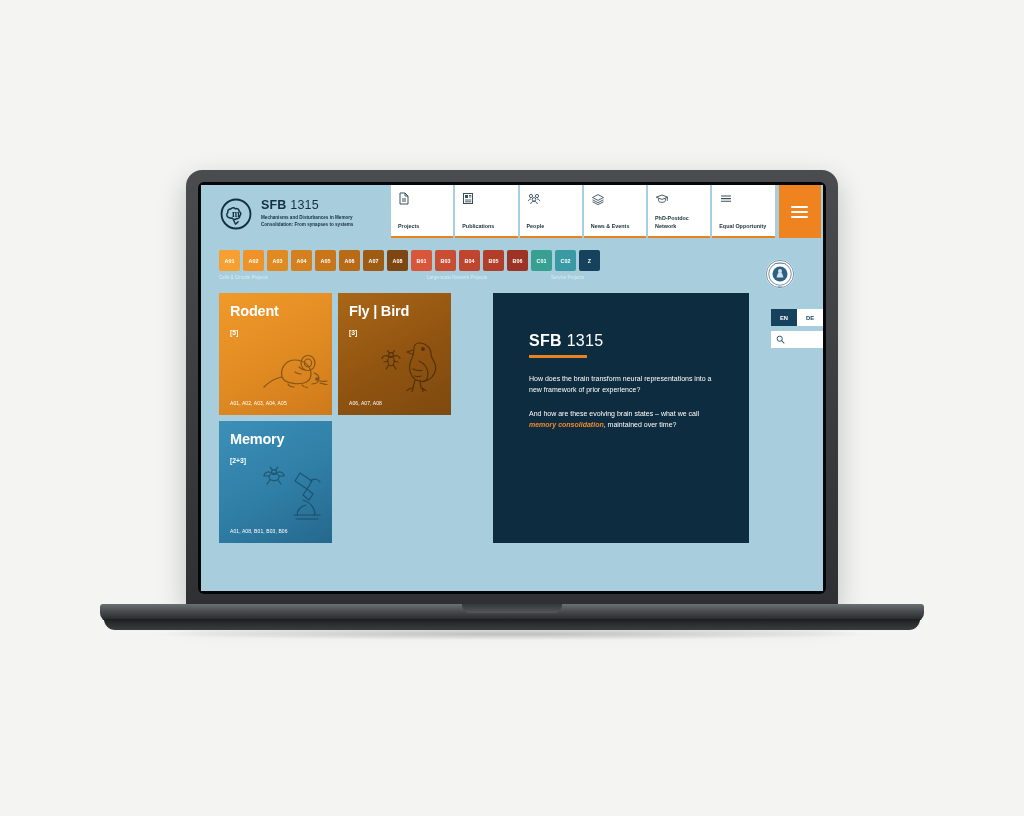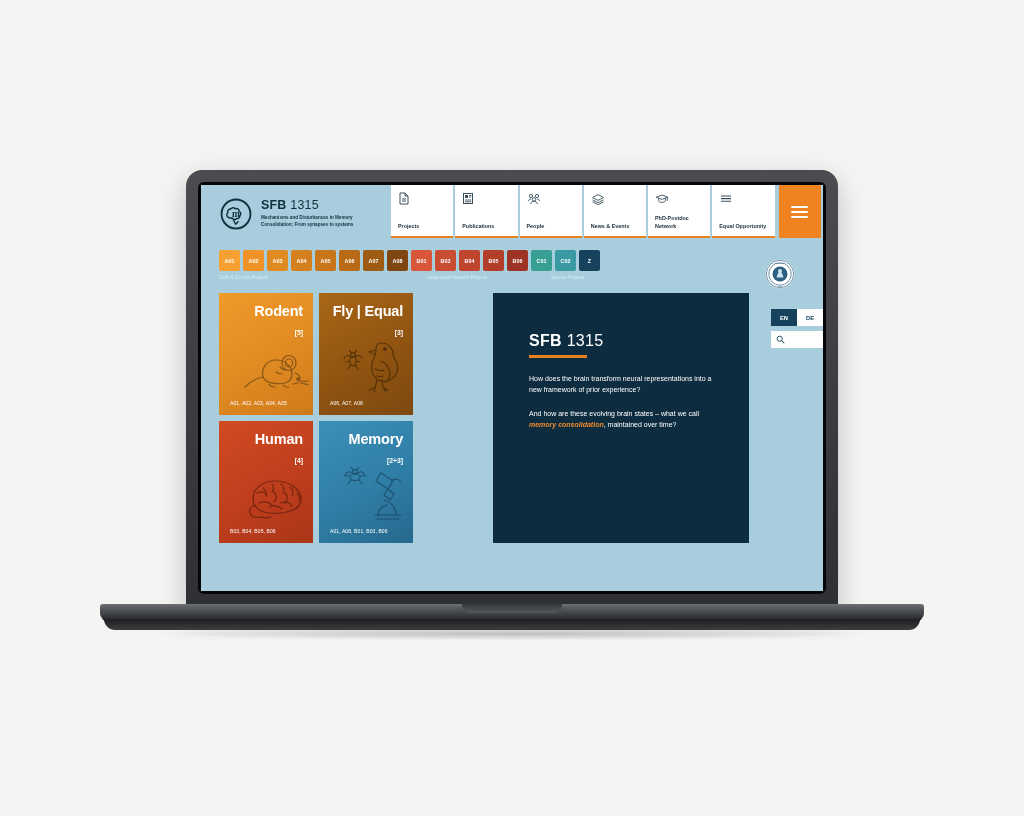--- a/index.html
+++ b/index.html
@@ -118,22 +118,22 @@
   .lang-btn.idle { background: #fff; color: #17425e; }
   #search-box { margin: 5px 0 0 6px; width: 52px; height: 17px; background: #fff;
     display: flex; align-items: center; padding-left: 5px; cursor: text; }
   #search-box svg { width: 9px; height: 9px; }
 
   
   #main { position: absolute; left: 18px; top: 108px; right: 58px; display: flex; gap: 24px; }
   #card-grid { display: grid; grid-template-columns: 58px 58px; grid-auto-rows: 1px; gap: 0; }
   #card-grid { display: flex; flex-wrap: wrap; gap: 6px; width: 250px; }
   .card {
-    width: 94px; height: 122px; position: relative;
-    padding: 11px 10px 0 11px; cursor: pointer; overflow: hidden; text-align: right;
+    width: 113px; height: 122px; position: relative;
+    padding: 11px 10px 0 11px; cursor: pointer; overflow: hidden;
   }
   .card-title { font-size: 14.5px; font-weight: 700; color: #fff; line-height: 1; letter-spacing: -.2px; }
   .card-count { font-size: 6.8px; font-weight: 700; color: #fff; margin-top: 10px; }
   .card-projects { position: absolute; left: 11px; bottom: 9px; font-size: 5px; color: #fff; letter-spacing: .1px; }
   .card-art { position: absolute; right: 4px; bottom: 20px; opacity: .62; pointer-events: none; }
   #card-rodent  { background: linear-gradient(150deg,#f09a2b 0%,#e08a22 55%,#cf7a1b 100%); }
   #card-flybird { background: linear-gradient(150deg,#a96617 0%,#8e5210 60%,#7d4a10 100%); }
   #card-human   { background: linear-gradient(150deg,#d14b22 0%,#bf3e1d 55%,#a93618 100%); }
   #card-theory  { background: linear-gradient(150deg,#3c90b8 0%,#2f7ea6 55%,#26688d 100%); }
 
@@ -323,56 +323,41 @@
                     <path d="M30 41c1 2 3 3 6 3"></path>
                     <path d="M44 42c1.5 2 3.5 2.5 5.5 2.5"></path>
                     <path d="M62 38c3 .5 5 .5 7 0M62 40c3 1 5 1.5 7 1.5"></path>
                     <path d="M41 24c2 2 4 3 6 3M37 29c2 1.5 4 2 6 2"></path>
                   </g>
                 </svg>
                 <div class="card-projects">A01, A02, A03, A04, A05</div>
               </div>
 
               <div class="card" id="card-flybird">
-                <div class="card-title">Fly | Equal</div>
+                <div class="card-title">Fly | Bird</div>
                 <div class="card-count">[3]</div>
                 <svg class="card-art" width="68" height="62" viewBox="0 0 68 62">
                   <g fill="none" stroke="#241705" stroke-width="1.2" stroke-linecap="round" stroke-linejoin="round" opacity=".85">
                     <path d="M40 10c7 0 12 5 12 11c0 4 3 6 4 10c2 6-1 13-7 16c-6 3-13 1-16-4c-3-5-3-12 0-18c2-4 2-7 2-9c0-4 2-6 5-6z"></path>
                     <circle cx="44" cy="16" r="1.3" fill="#241705"></circle>
                     <path d="M34 17l-6 2l6 2.5"></path>
                     <path d="M40 28c5 2 9 7 9 13c0 4-2 7-5 8"></path>
                     <path d="M36 43c2 1 4 1 6 0M34 36c3 1.5 6 2 9 1.5"></path>
                     <path d="M36 47l-2 8M41 47l1 8"></path>
                     <path d="M32 55l-4 2.5M34 55l-1 3.5M43 55l4 2.5M43 55l1 3.5"></path>
                     <ellipse cx="12" cy="28" rx="3.2" ry="5"></ellipse>
                     <circle cx="12" cy="22" r="2.4"></circle>
                     <path d="M12 24.5c-5-3-8-2-9 1M12 24.5c5-3 8-2 9 1"></path>
                     <path d="M9.6 32l-2.5 4M14.4 32l2.5 4M9 28l-4 1M15 28l4 1"></path>
                     <path d="M10.6 20.2l-2-2.6M13.4 20.2l2-2.6"></path>
                   </g>
                 </svg>
                 <div class="card-projects">A06, A07, A08</div>
               </div>
 
-              <div class="card" id="card-human">
-                <div class="card-title">Human</div>
-                <div class="card-count">[4]</div>
-                <svg class="card-art" width="70" height="50" viewBox="0 0 70 50">
-                  <g fill="none" stroke="#3b1206" stroke-width="1.2" stroke-linecap="round" stroke-linejoin="round" opacity=".85">
-                    <path d="M14 26c0-10 9-18 22-18c14 0 24 7 26 16c1 5-2 10-6 12c-6 3-16 5-26 4c-9-1-16-6-16-14z"></path>
-                    <path d="M18 20c4-2 8-1 10 2M24 15c3 2 4 5 3 8M33 11c2 3 2 6 0 8M42 11c3 2 4 6 2 9M51 14c3 2 4 6 2 9M58 20c2 2 3 5 2 8"></path>
-                    <path d="M20 30c5-2 10-1 13 2M30 34c5-2 10-1 13 2M42 30c5-2 9 0 11 3"></path>
-                    <path d="M16 32c-4 2-6 5-5 8c1 4 6 5 11 4"></path>
-                    <path d="M22 44c3 1 7 1 10 0"></path>
-                    <path d="M35 19c3 3 3 7 0 10M46 20c3 3 3 7 0 10"></path>
-                  </g>
-                </svg>
-                <div class="card-projects">B03, B04, B05, B06</div>
-              </div>
 
               <div class="card" id="card-theory">
                 <div class="card-title">Memory</div>
                 <div class="card-count">[2+3]</div>
                 <svg class="card-art" width="72" height="62" viewBox="0 0 72 62">
                   <g fill="none" stroke="#0d2b3c" stroke-width="1.2" stroke-linecap="round" stroke-linejoin="round" opacity=".8">
                     <path d="M44 12l12 8l-5 8l-12-8z"></path>
                     <path d="M51 28l6 5l-4 6l-6-5z"></path>
                     <path d="M47 39c7 2 12 8 12 15"></path>
                     <path d="M38 54h26M40 58h22"></path>

